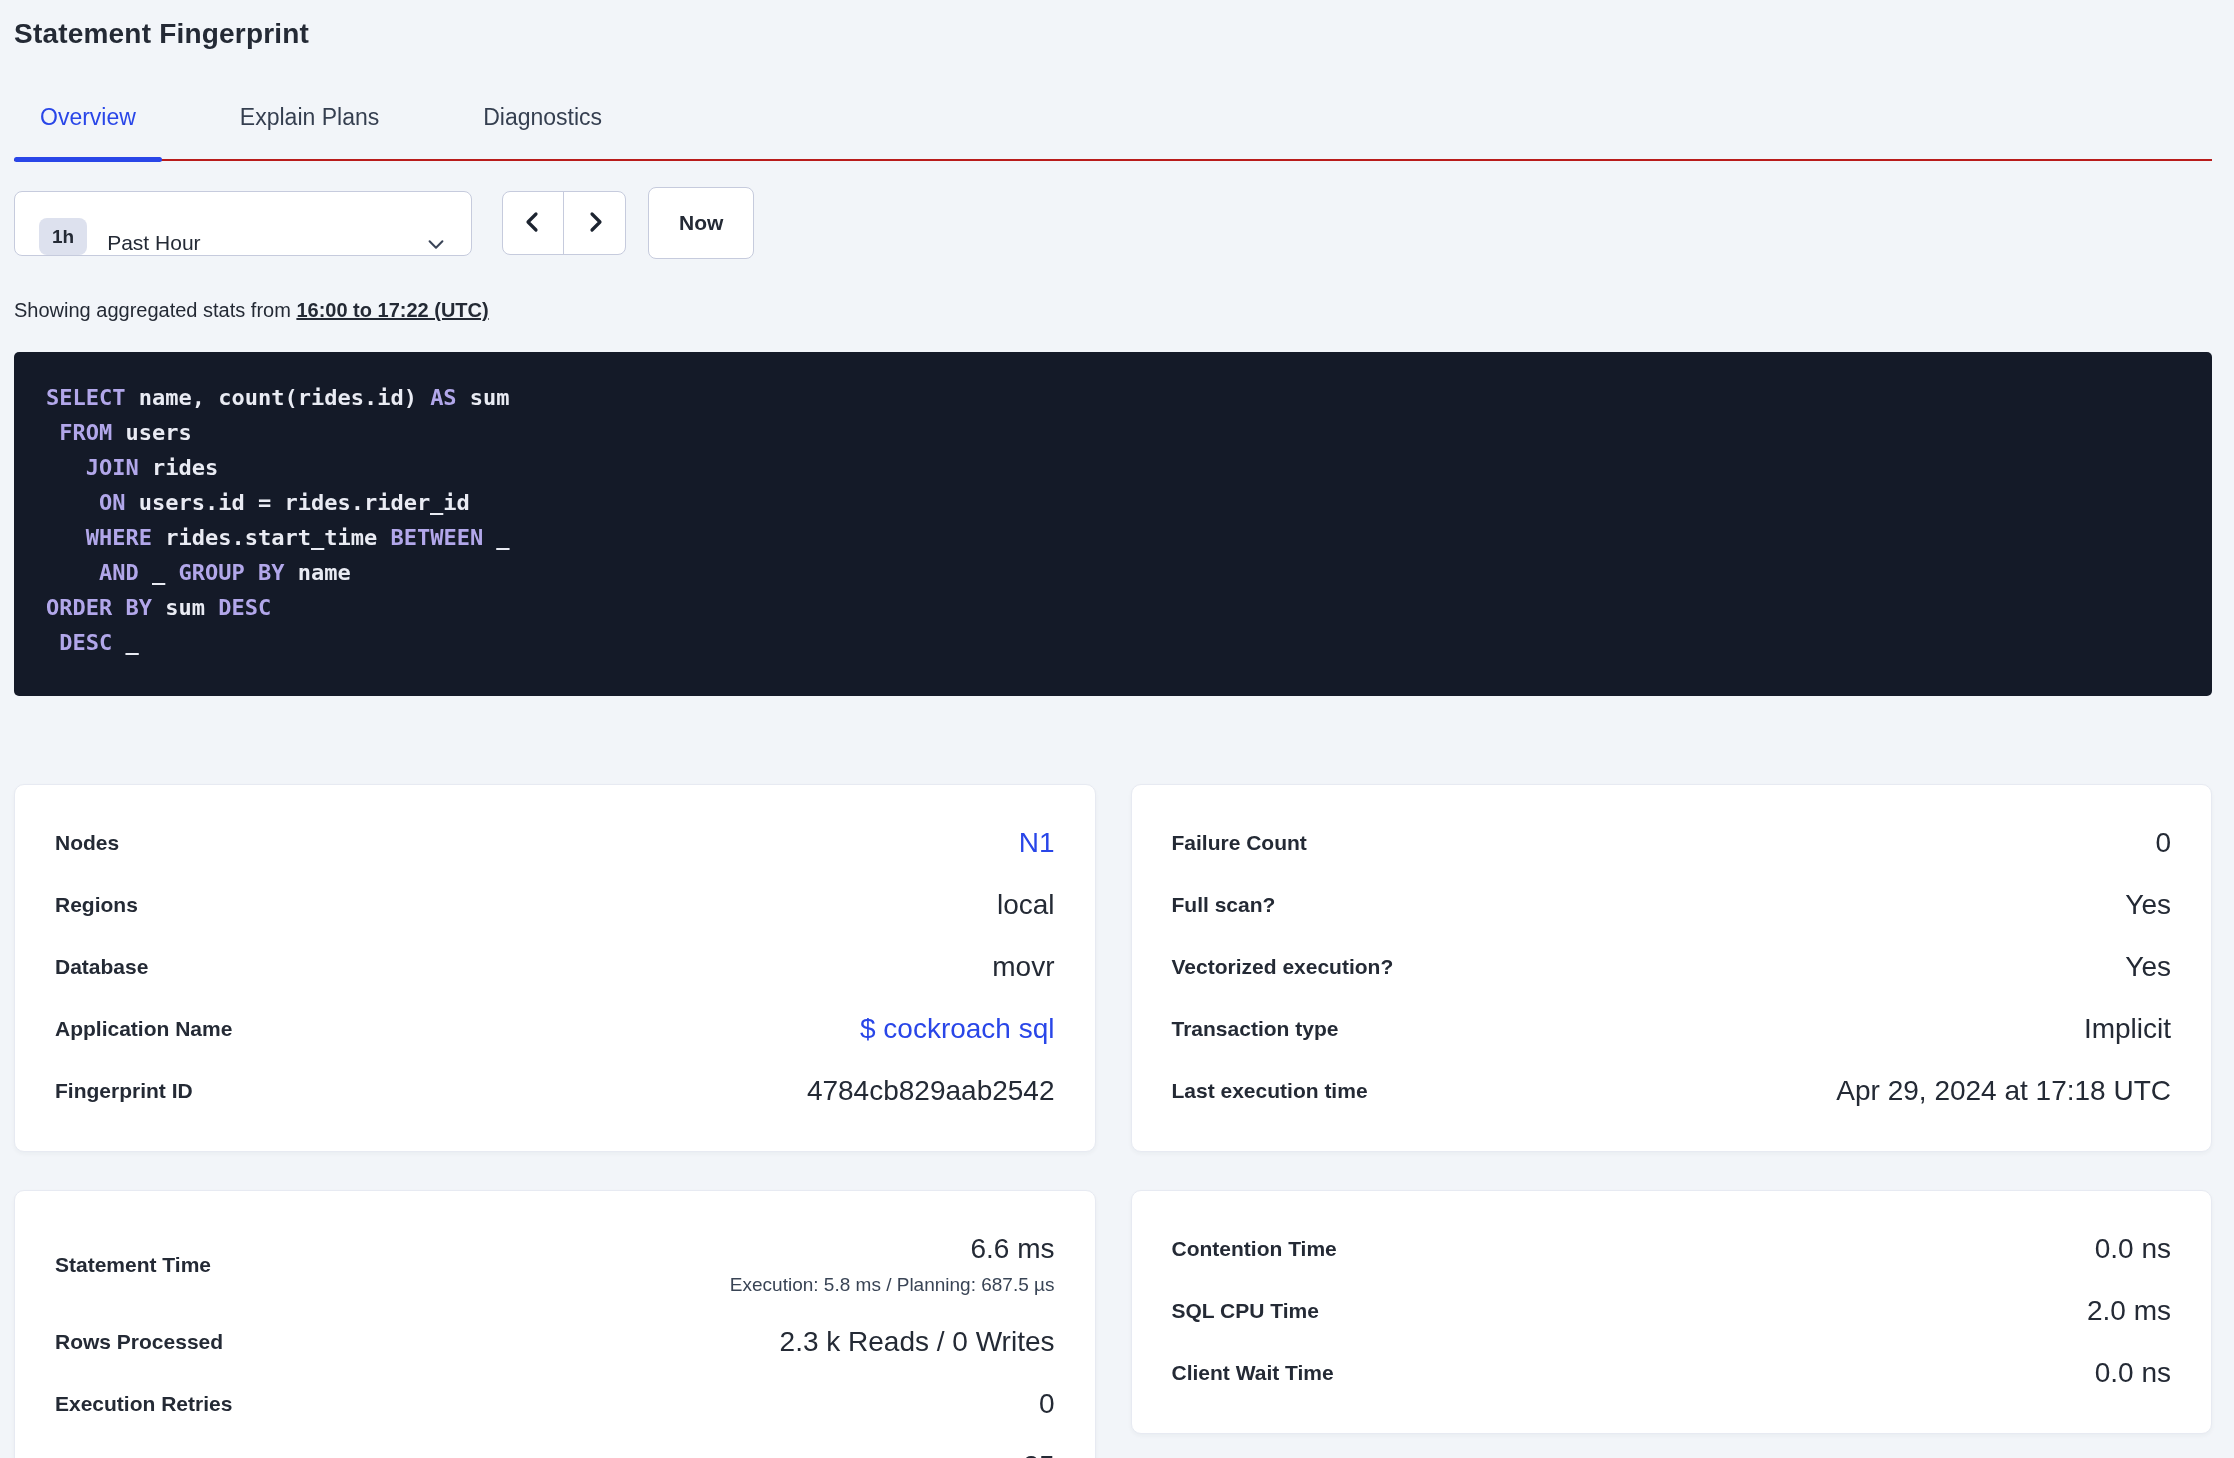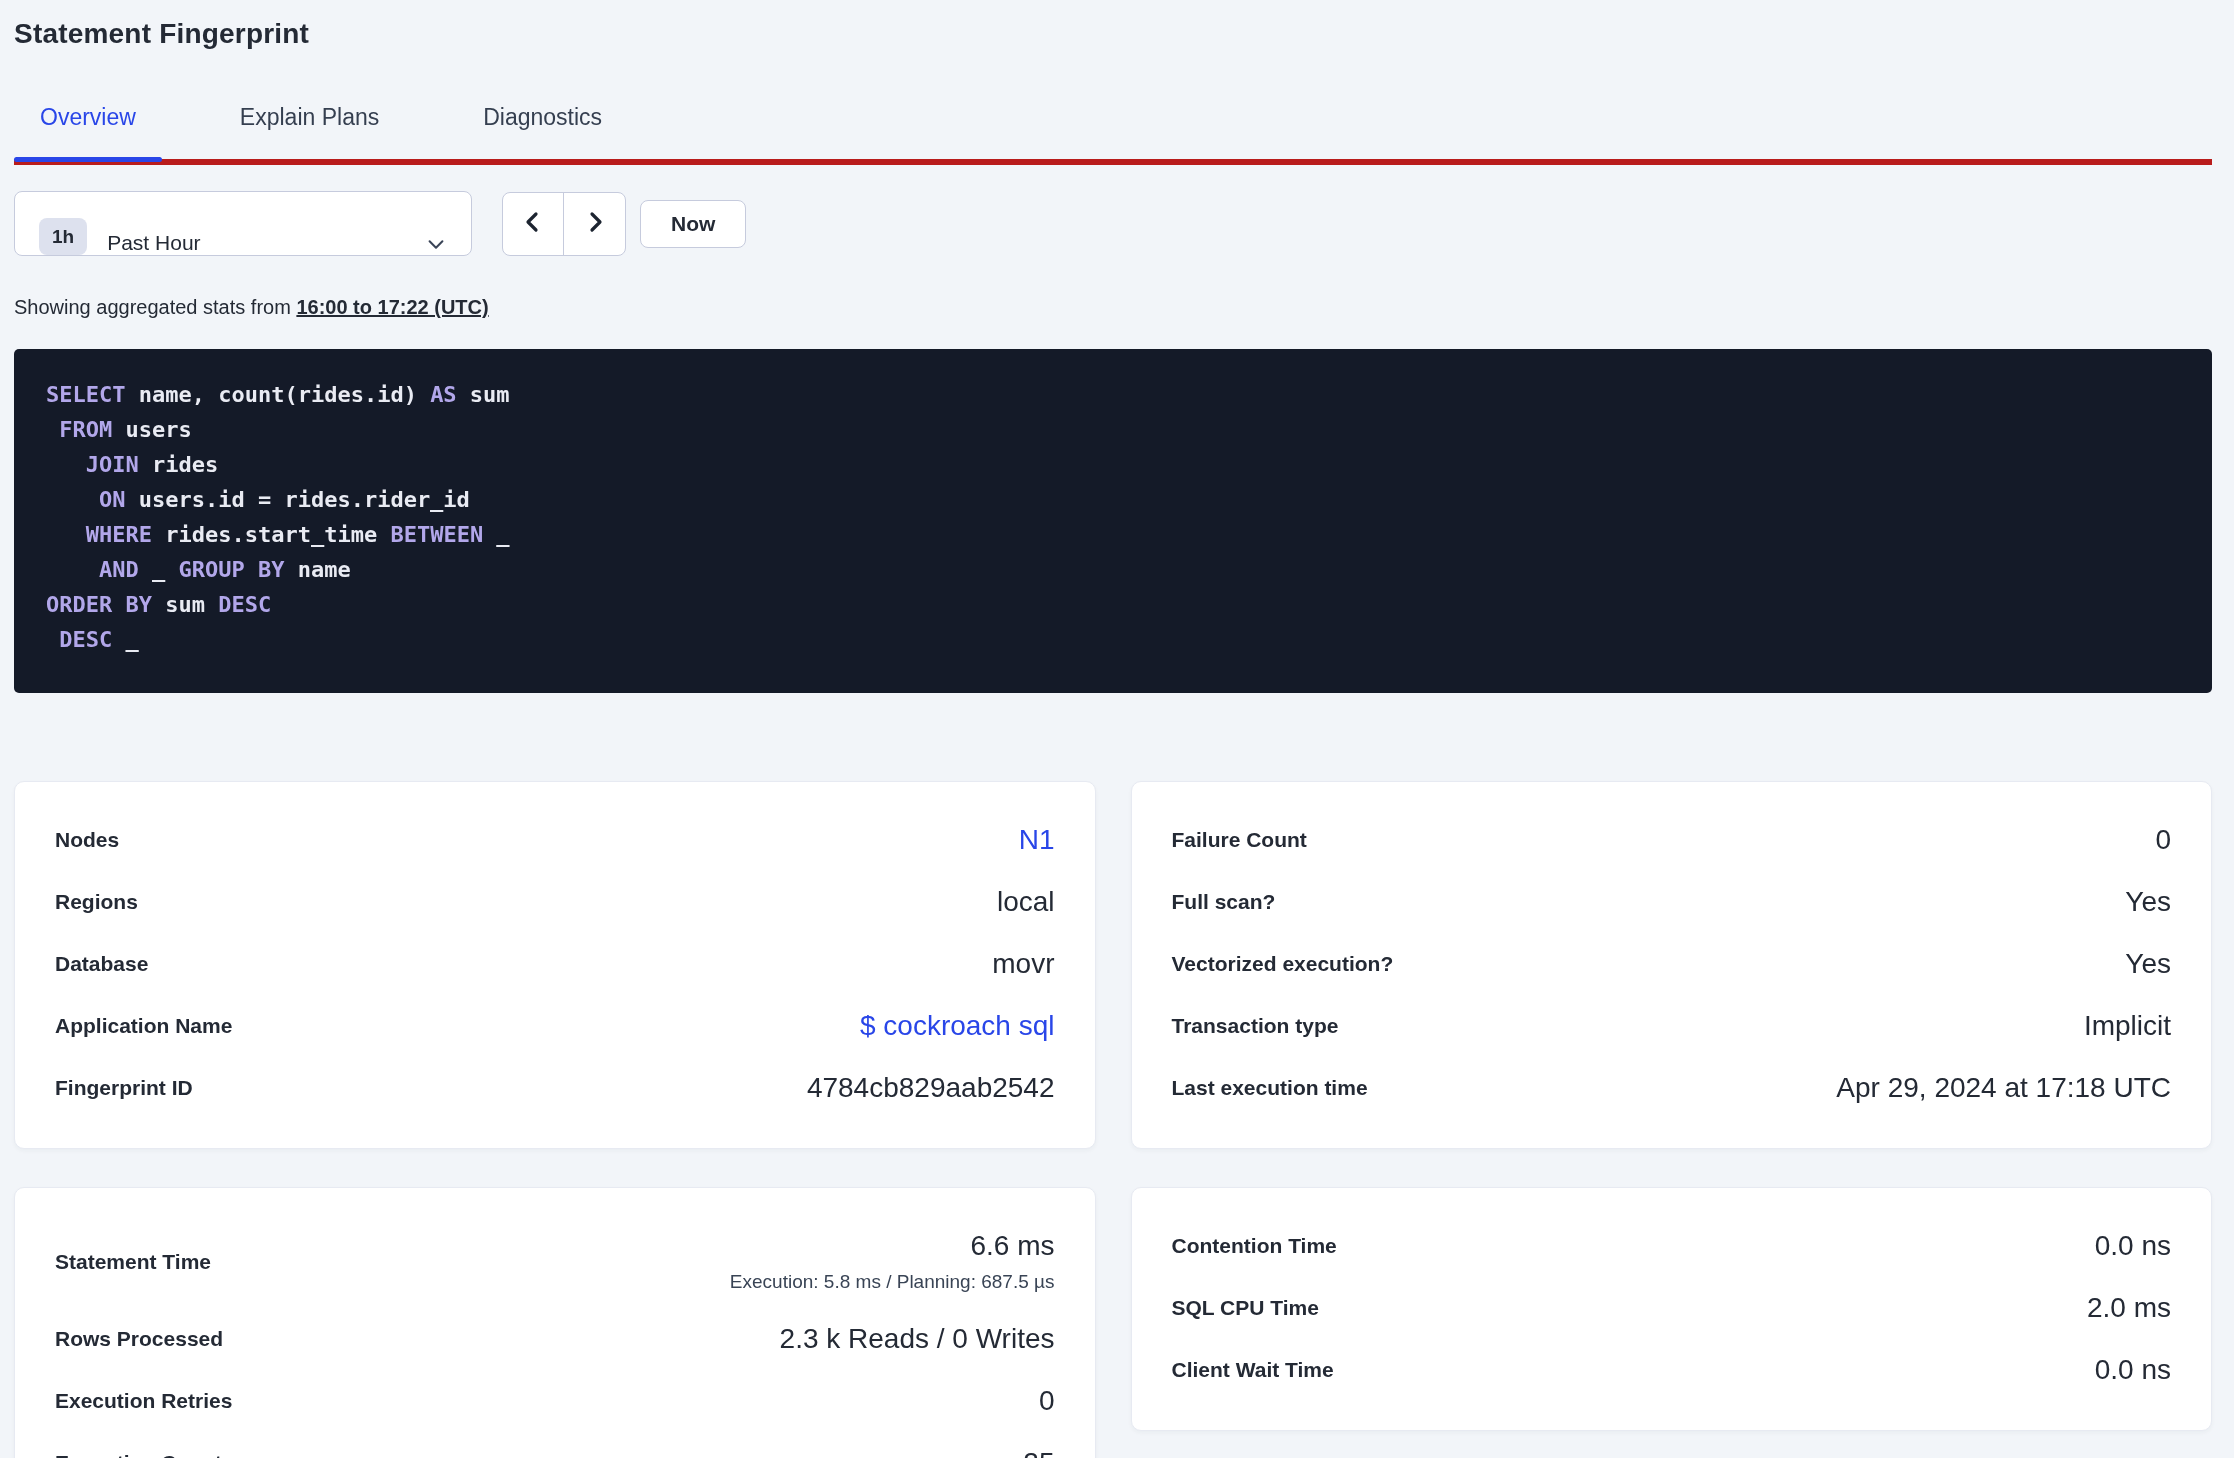--- a/index.html
+++ b/index.html
@@ -17,21 +17,21 @@
   h1.page-title {
     margin:18px 0 0 0;
     font-size:28px; font-weight:700; color:#242a35;
     letter-spacing:.2px;
   }
 
   
   .tabs {
     margin-top:54px;
     display:flex;
-    border-bottom:6px solid #b91c1c;
+    border-bottom:2px solid #b91c1c;
   }
   .tab {
     position:relative;
     font-size:23px;
     color:#353f50;
     padding:0 26px 28px 26px;
     margin-right:52px;
     cursor:pointer;
     user-select:none;
   }
@@ -80,22 +80,22 @@
   }
   .arrow-btn {
     width:61px; height:100%;
     background:transparent; border:none;
     display:flex; align-items:center; justify-content:center;
     cursor:pointer; padding:0;
   }
   .arrow-btn.prev { border-right:1px solid #c6cbdd; }
 
   .now-btn {
-    margin-left:14px;
-    height:48px;
+    margin-left:22px;
+    height:72px;
     padding:0 30px;
     background:#fff;
     border:1px solid #c6cbdd;
     border-radius:8px;
     font-family:inherit;
     font-size:21px; font-weight:600; color:#242a35;
     cursor:pointer;
   }
 
   

